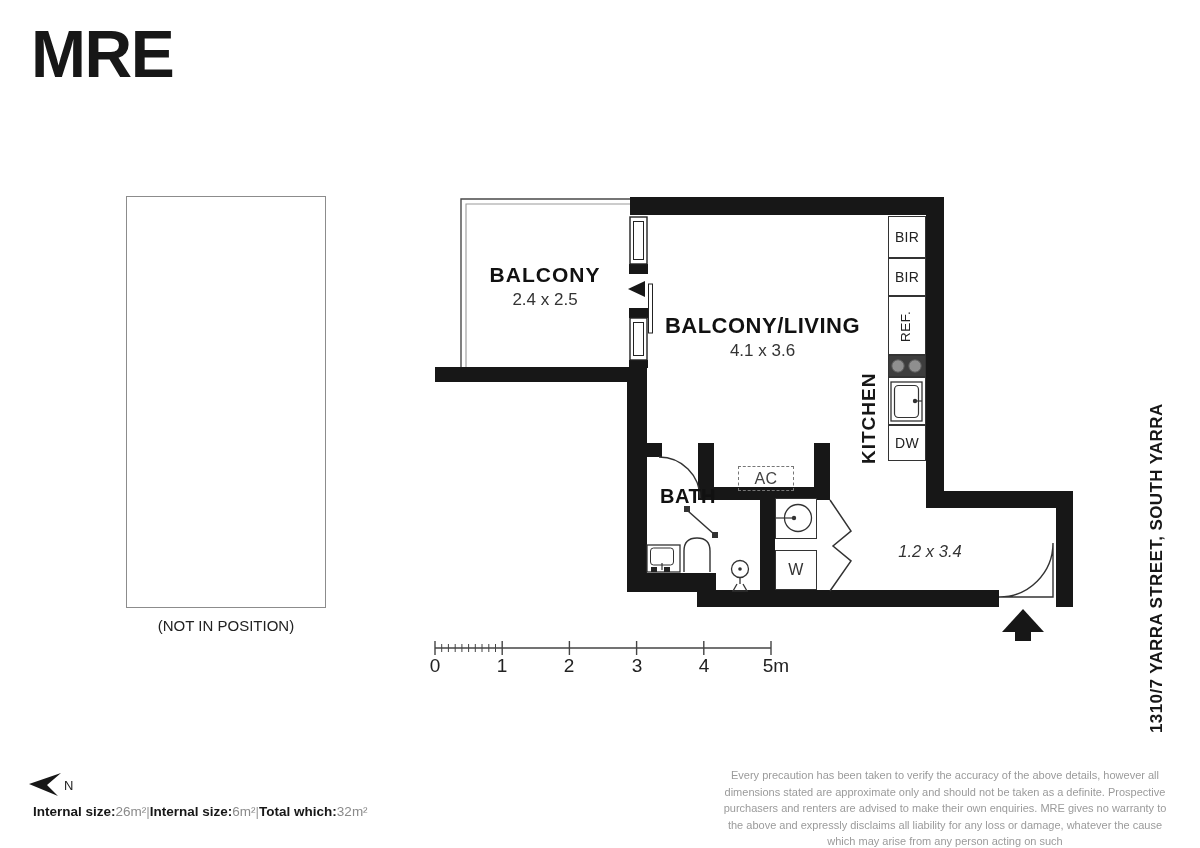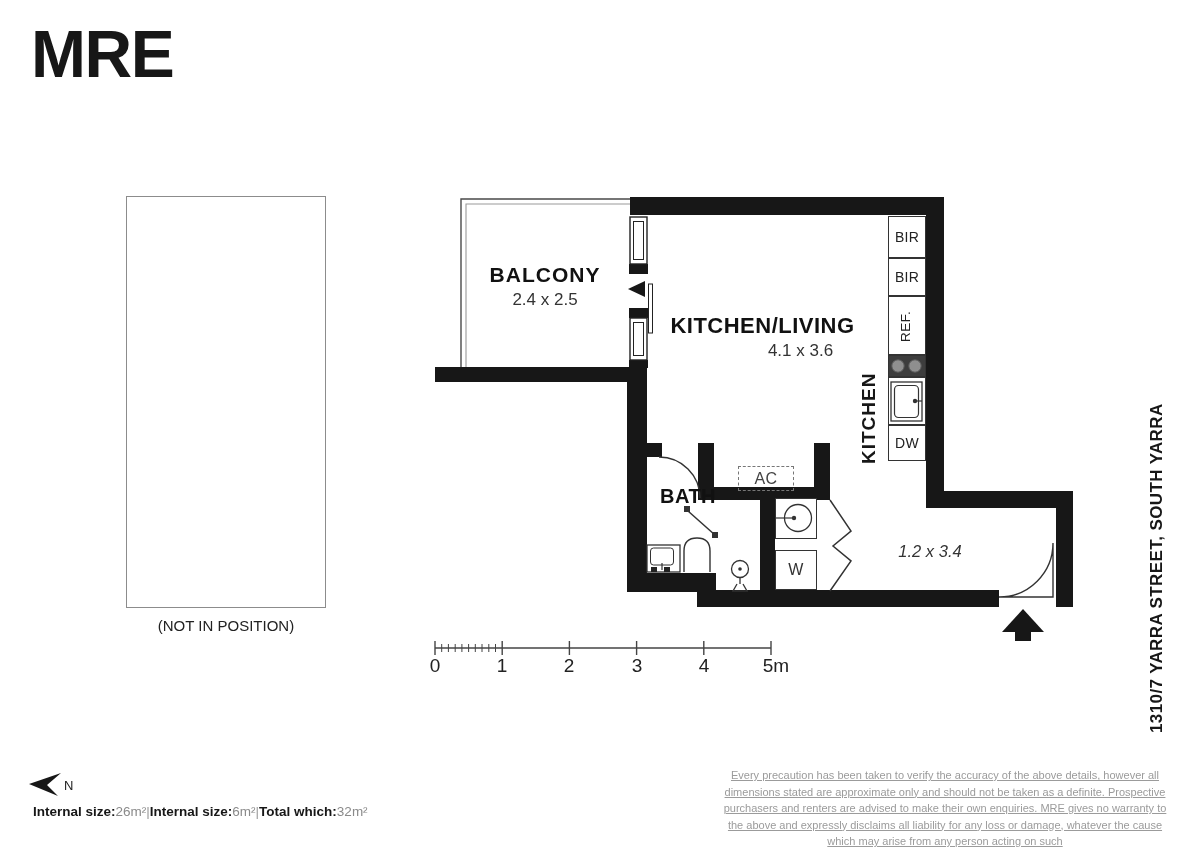--- a/index.html
+++ b/index.html
@@ -19,21 +19,21 @@
   svg.overlay { position:absolute; left:0; top:0; pointer-events:none; }
   .carpark-box { position:absolute; left:126px; top:196px; width:200px; height:412px;
                  border:1px solid #8c8c8c; box-sizing:border-box; background:#fff; }
   .logo { position:absolute; left:31px; top:16px; font-size:66px; font-weight:bold;
           letter-spacing:-1.5px; color:#171717; }
   .sizes-bar { position:absolute; left:33px; top:804px; display:flex; align-items:baseline;
                font-size:13.5px; }
   .sizes-bar .val { color:#8a8a8a; }
   .sizes-bar .sep { color:#9a9a9a; }
   .disclaimer { position:absolute; left:716px; top:767px; width:458px; font-size:11px;
-                line-height:16.5px; color:#9b9b9b; text-align:center;text-decoration:underline; }
+                line-height:16.5px; color:#9b9b9b; text-align:center; }
   .scale-num { position:absolute; top:655px; width:40px; text-align:center;
                font-size:19px; color:#222; }
 </style>
 </head>
 <body>
 
 <div class="page">
 
   <div class="logo">MRE</div>
 
@@ -172,22 +172,22 @@
         <line x1="482.0" y1="644" x2="482.0" y2="652"></line>
           <line x1="488.8" y1="644" x2="488.8" y2="652"></line>
         <line x1="495.5" y1="644" x2="495.5" y2="652"></line>
       </g>
     </g>
   </svg>
 
   <div class="lbl bold center" style="left:455px; top:263px; width:180px; font-size:21px; letter-spacing:1px;">BALCONY</div>
   <div class="lbl center dims" style="left:455px; top:290px; width:180px; font-size:17px;">2.4 x 2.5</div>
 
-  <div class="lbl bold center" style="left:645px; top:313px; width:235px; font-size:22px; letter-spacing:0.5px;">KITCHEN/LIVING</div>
-  <div class="lbl center dims" style="left:645px; top:341px; width:235px; font-size:17px;margin-left:38px;">4.1 x 3.6</div>
+  <div class="lbl bold center" style="left:645px; top:313px; width:235px; font-size:22px; letter-spacing:0.5px;">BALCONY/LIVING</div>
+  <div class="lbl center dims" style="left:645px; top:341px; width:235px; font-size:17px;">4.1 x 3.6</div>
 
   <div class="lbl bold" style="left:660px; top:485px; font-size:20px; letter-spacing:0.5px;">BATH</div>
 
   <div class="lbl center dims" style="left:890px; top:542px; width:80px; font-size:16.5px;font-style:italic;">1.2 x 3.4</div>
 
   <div class="vtext bold" style="left:858px; top:464px; font-size:19px; letter-spacing:1px;">KITCHEN</div>
   <div class="vtext" style="left:898px; top:342px; font-size:13.5px; color:#222; letter-spacing:0.5px;">REF.</div>
   <div class="vtext bold" style="left:1147px; top:733px; font-size:17px; letter-spacing:0.4px;">1310/7 YARRA STREET, SOUTH YARRA</div>
 
   <span class="scale-num" style="left:415px;">0</span>

